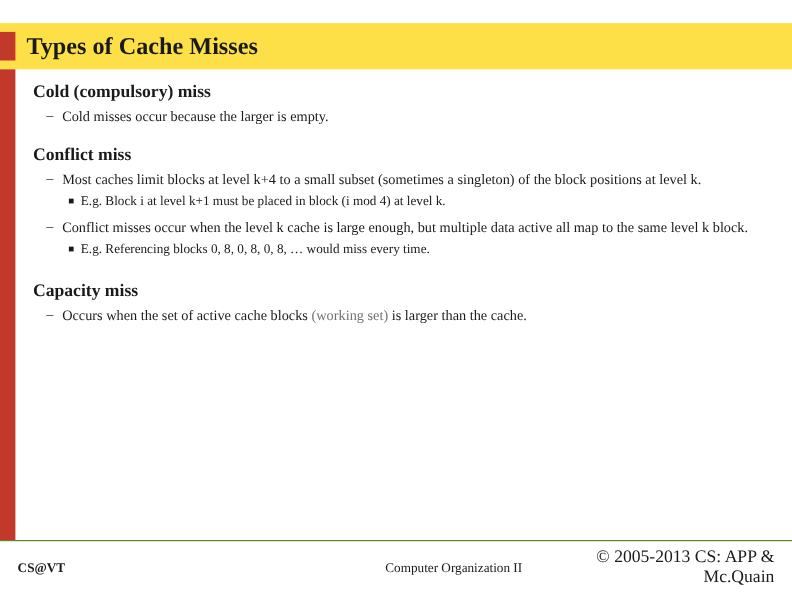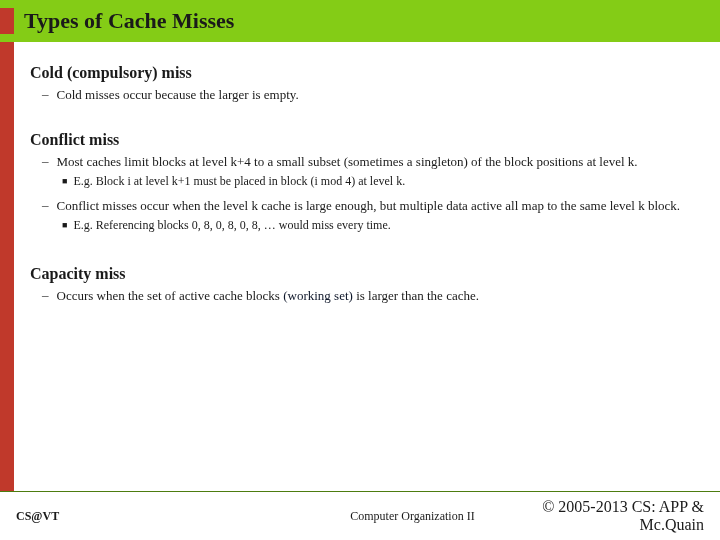--- a/index.html
+++ b/index.html
@@ -18,23 +18,24 @@
       height: 540px;
       position: relative;
       display: flex;
       flex-direction: column;
     }
 
     
     .header {
       display: flex;
       align-items: flex-end;
-      background: #84cc16;
+      background: #fde047;
       padding: 8px 16px 8px 0;
       border-bottom: none;
+      margin-top: 21px;
     }
 
     .header-left-bar {
       width: 14px;
       background: #c0392b;
       align-self: stretch;
       margin-right: 10px;
       flex-shrink: 0;
     }
 
@@ -129,21 +130,21 @@
       margin-top: 3px;
     }
 
     .sub-bullet-text {
       font-size: 12px;
       line-height: 1.4;
       color: #1a1a1a;
     }
 
     .highlight-orange {
-      color: #0f172a;
+      color: #737373;
     }
 
     
     .footer {
       display: flex;
       align-items: center;
       padding: 6px 16px;
       border-top: 1px solid #4d7c0f;
       background: #fff;
     }
@@ -164,21 +165,20 @@
 
     .footer-right {
       flex: 1;
       text-align: right;
       font-size: 16px;
       color: #1a1a1a;
     }
 
     .section-block {
       margin-bottom: 6px;
-      margin-top: 10px;
     }
   </style>
 </head>
 <body>
 
 <div class="slide-container">
 
   <div class="header">
     <div class="header-left-bar"></div>
     <span class="header-title">Types of Cache Misses</span>

